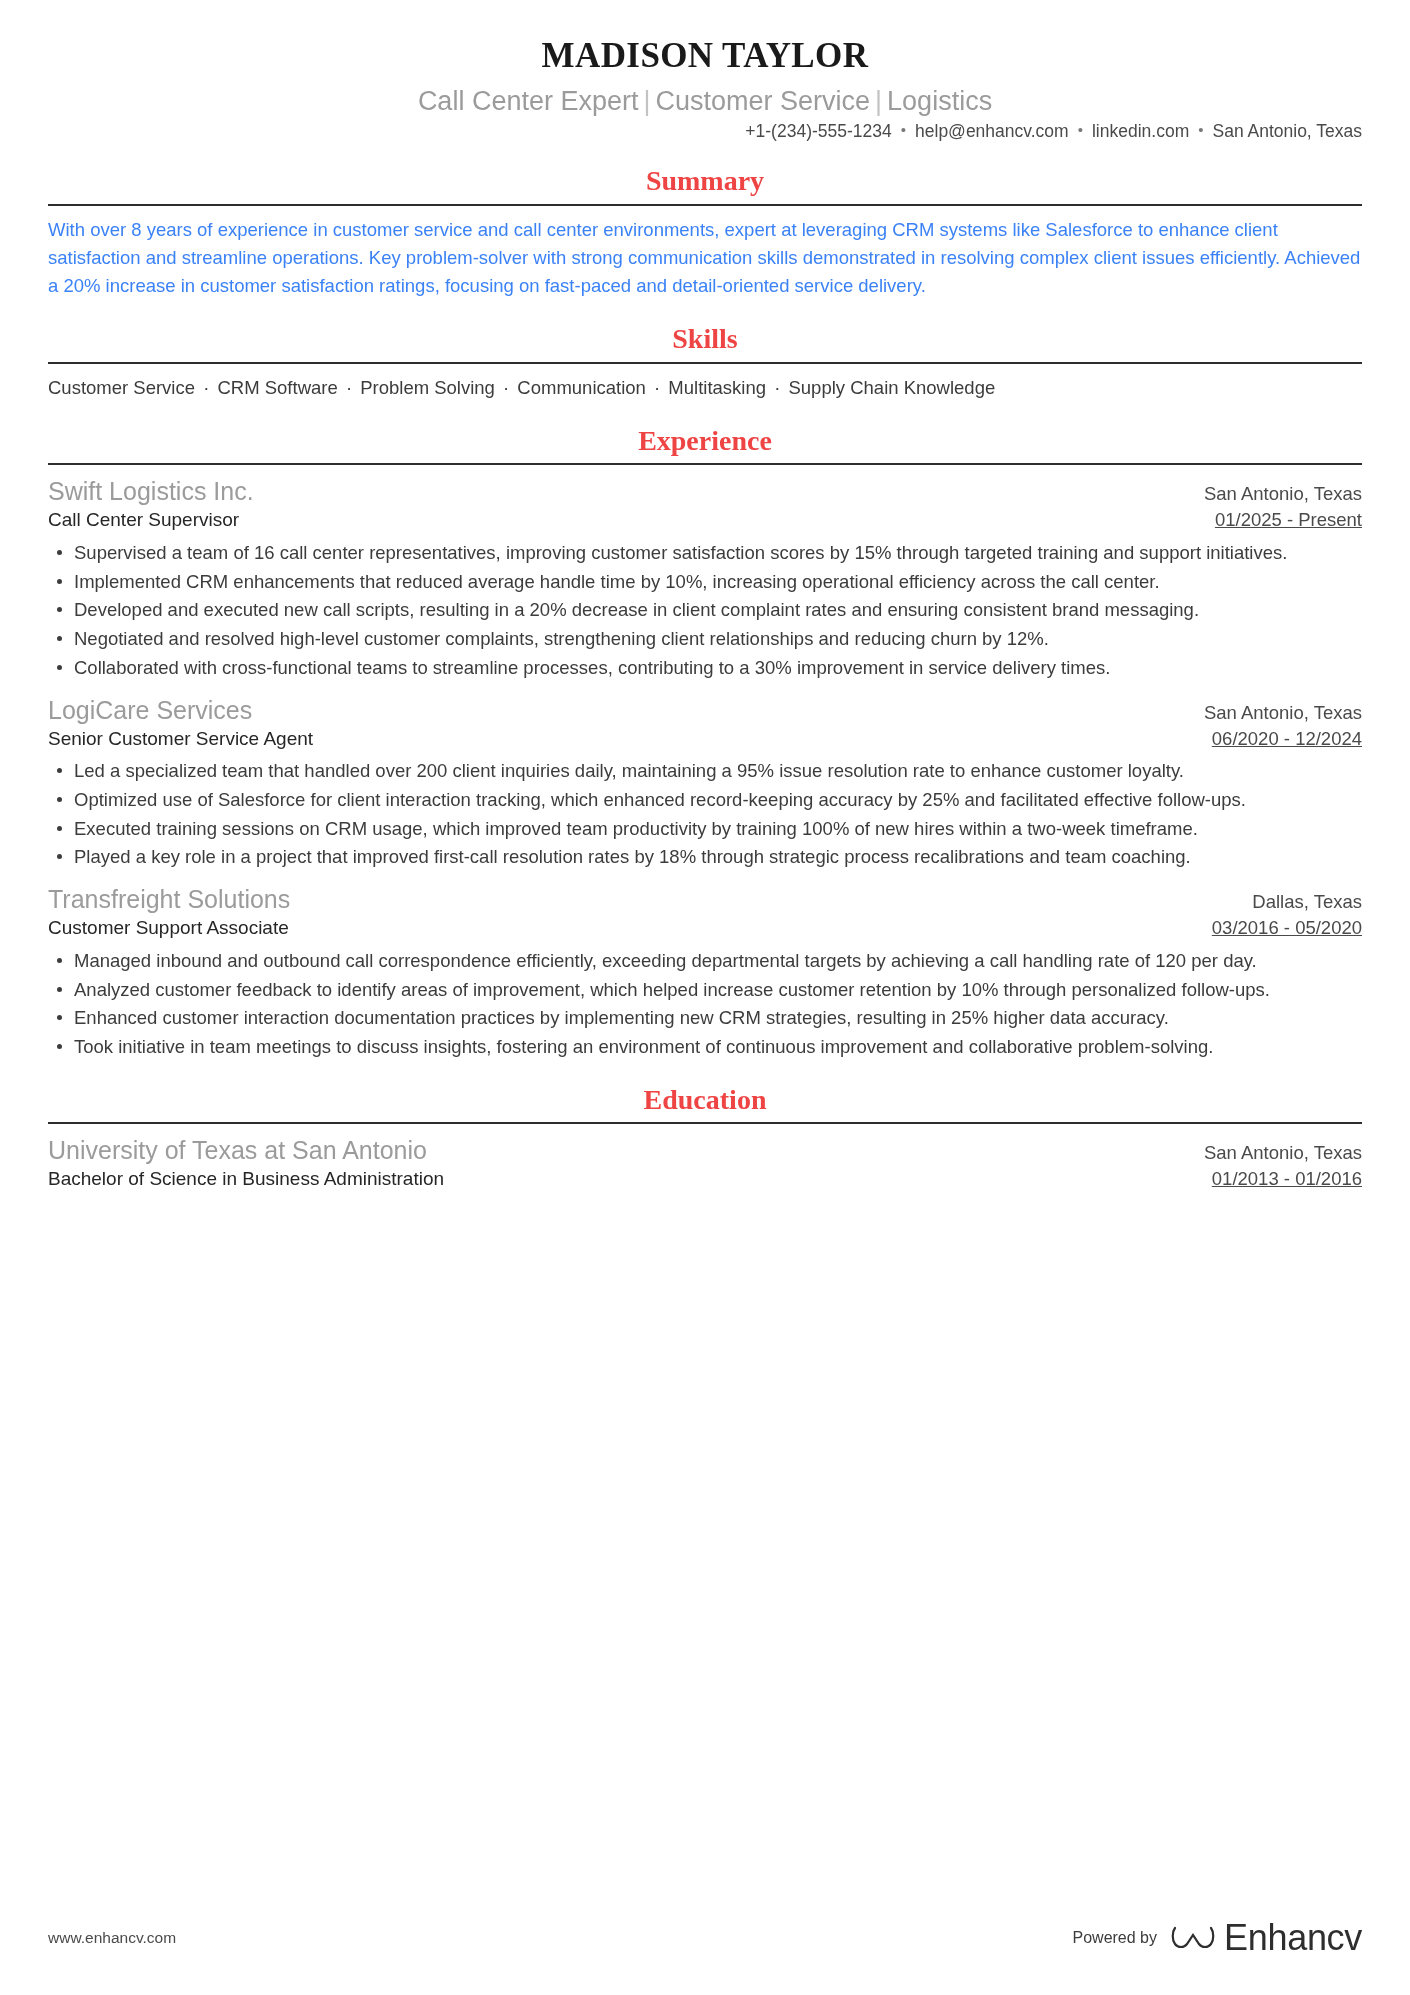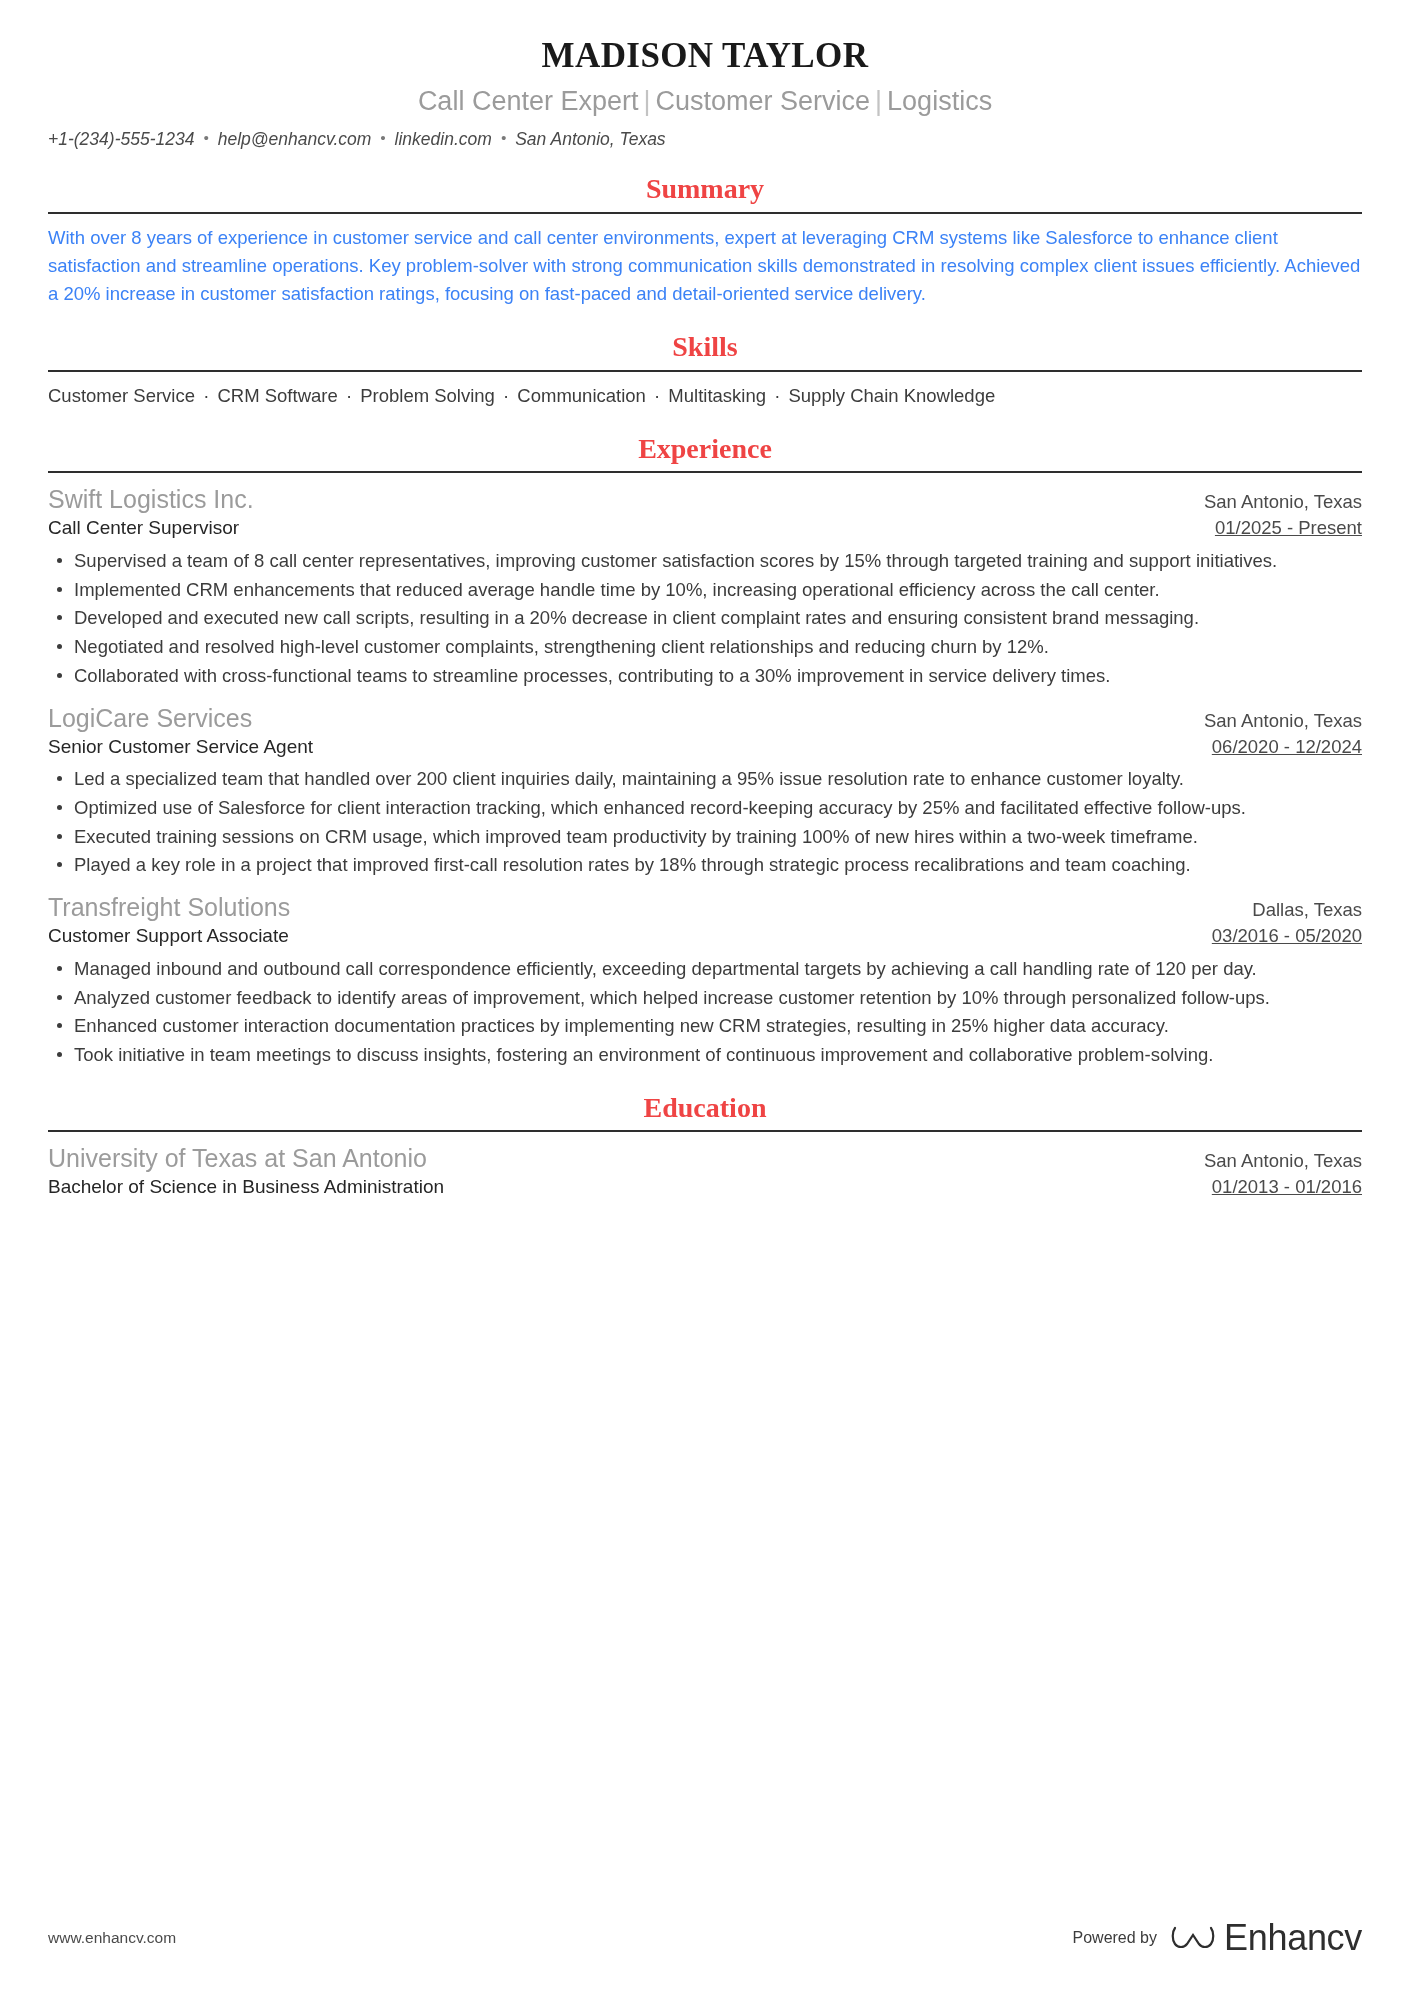--- a/index.html
+++ b/index.html
@@ -41,26 +41,25 @@
     margin-top: 9px;
     line-height: 1.2;
     white-space: nowrap;
   }
   .headline .sep {
     color: #c3c3c3;
     font-weight: 300;
     padding: 0 5px;
   }
   .contact {
-    text-align: left;
+    text-align: right;
     font-size: 17.5px;
     color: #4a4a4a;
-    margin-top: 10px;
+    margin-top: 2px;
     line-height: 1.3;
-    font-style: italic;
   }
   .contact .dot {
     color: #7a7a7a;
     padding: 0 9px;
     font-size: 15px;
     vertical-align: 2px;
   }
 
   
   .section {
@@ -227,21 +226,21 @@
         <div class="entry">
           <div class="entry-row">
             <div class="org">Swift Logistics Inc.</div>
             <div class="loc">San Antonio, Texas</div>
           </div>
           <div class="entry-row">
             <div class="role">Call Center Supervisor</div>
             <div class="dates">01/2025 - Present</div>
           </div>
           <ul class="bullets">
-            <li>Supervised a team of 8 call center representatives, improving customer satisfaction scores by 15% through targeted training and support initiatives.</li>
+            <li>Supervised a team of 16 call center representatives, improving customer satisfaction scores by 15% through targeted training and support initiatives.</li>
             <li>Implemented CRM enhancements that reduced average handle time by 10%, increasing operational efficiency across the call center.</li>
             <li>Developed and executed new call scripts, resulting in a 20% decrease in client complaint rates and ensuring consistent brand messaging.</li>
             <li>Negotiated and resolved high-level customer complaints, strengthening client relationships and reducing churn by 12%.</li>
             <li>Collaborated with cross-functional teams to streamline processes, contributing to a 30% improvement in service delivery times.</li>
           </ul>
         </div>
         <div class="entry">
           <div class="entry-row">
             <div class="org">LogiCare Services</div>
             <div class="loc">San Antonio, Texas</div>

